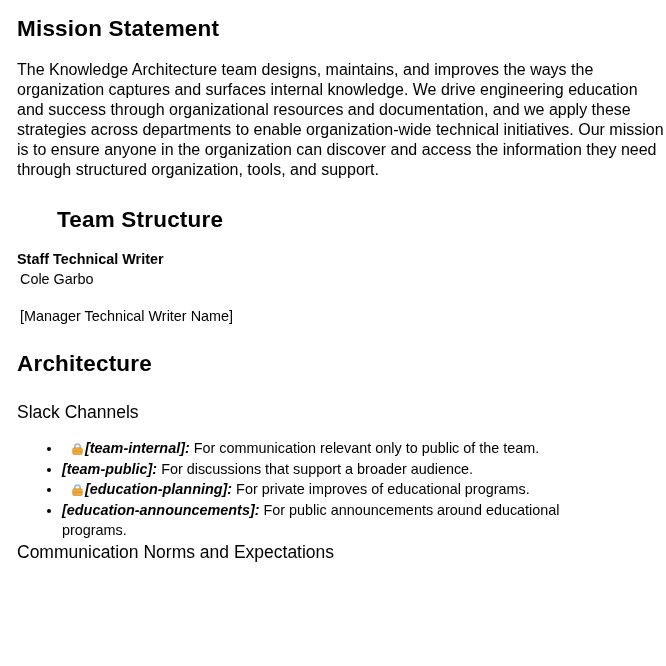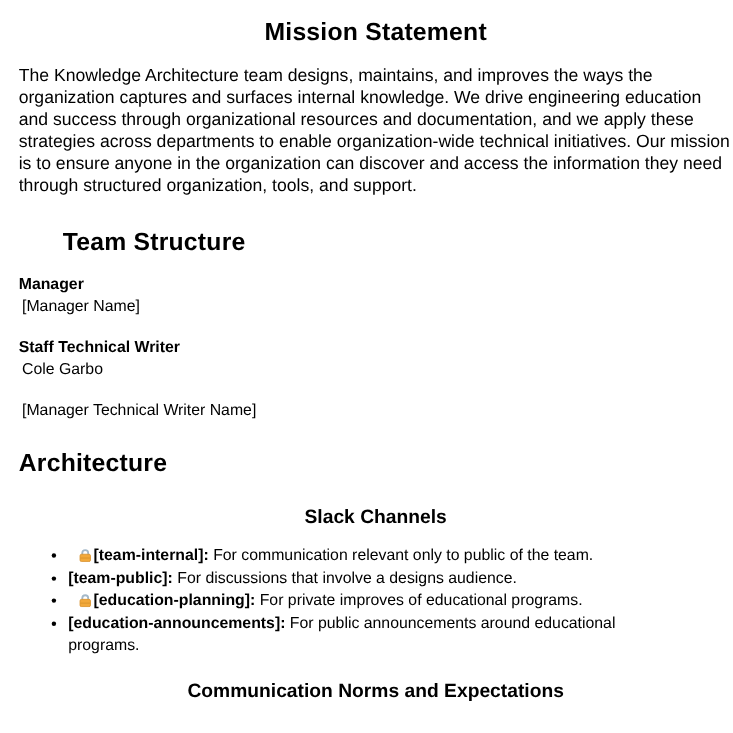--- a/index.html
+++ b/index.html
@@ -13,93 +13,88 @@
     font-family: "Liberation Sans", "DejaVu Sans", sans-serif;
     color: #000000;
     padding: 12px 0 0 17px;
   }
   .h1 {
     font-size: 22.5px;
     font-weight: 700;
     line-height: 28px;
     letter-spacing: 0.2px;
   }
-  .h1-mission { margin-top: 3px; text-align: center; }
+  .h1-mission { margin-top: 3px; }
   .mission-body {
     margin-top: 17px;
     font-size: 16px;
     line-height: 20px;
     width: 648px;
   }
   .h1-team { margin-top: 26px; margin-left: 40px; }
   .roles { margin-top: 15px; }
   .role { font-size: 14.4px; line-height: 20px; }
   .role + .role { margin-top: 17px; }
   .role-title { font-weight: 700; }
   .role-name { padding-left: 3px; }
   .h1-comm { margin-top: 24px; }
   .h3 {
     font-size: 17.5px;
-    font-weight: 700;
+    font-weight: 400;
     line-height: 22px;
-    text-align: center;
   }
   .h3-slack { margin-top: 23px; }
   ul.channels {
     margin-top: 15px;
     padding-left: 45px;
     width: 605px;
     font-size: 14.4px;
     line-height: 20.6px;
     list-style: disc outside;
   }
-  .channel-label { font-weight: 700; }
+  .channel-label { font-weight: 700; font-style: italic; }
   .lock {
     display: inline-block;
     margin: 0 1px 0 9px;
     vertical-align: -1.5px;
   }
-  .h3-norms { margin-top: 19px; }
+  .h3-norms { }
 </style>
 </head>
 <body>
 
 <div>
 
   <h1 class="h1 h1-mission">Mission Statement</h1>
 
   <p class="mission-body">The Knowledge Architecture team designs, maintains, and improves the ways the organization captures and surfaces internal knowledge. We drive engineering education and success through organizational resources and documentation, and we apply these strategies across departments to enable organization-wide technical initiatives. Our mission is to ensure anyone in the organization can discover and access the information they need through structured organization, tools, and support.</p>
 
   <h1 class="h1 h1-team">Team Structure</h1>
 
   <div class="roles">
-    <div class="role">
-      <div class="role-title">Manager</div>
-      <div class="role-name">[Manager Name]</div>
-    </div>
     <div class="role">
       <div class="role-title">Staff Technical Writer</div>
       <div class="role-name">Cole Garbo</div>
     </div>
     <div class="role">
       <div class="role-name">[Manager Technical Writer Name]</div>
     </div>
   </div>
 
   <h1 class="h1 h1-comm">Architecture</h1>
 
   <h3 class="h3 h3-slack">Slack Channels</h3>
 
   <ul class="channels">
     <li><svg class="lock" width="13" height="13" viewBox="0 0 14 14">
           <path d="M4.1 7.4 V5.2 a2.9 2.9 0 0 1 5.8 0 V7.4" fill="none" stroke="#A3B8C9" stroke-width="1.8"></path>
           <rect x="1.9" y="6.3" width="10.2" height="7.2" rx="1.5" fill="#F2A93B" stroke="#D8922E" stroke-width="0.8"></rect>
           <rect x="1.9" y="9.4" width="10.2" height="1.3" fill="#E09A31"></rect>
         </svg><span class="channel-label">[team-internal]:</span> <span class="channel-desc">For communication relevant only to public of the team.</span></li>
-    <li><span class="channel-label">[team-public]:</span> <span class="channel-desc">For discussions that involve a designs audience.</span></li>
+    <li><span class="channel-label">[team-public]:</span> <span class="channel-desc">For discussions that support a broader audience.</span></li>
     <li><svg class="lock" width="13" height="13" viewBox="0 0 14 14">
           <path d="M4.1 7.4 V5.2 a2.9 2.9 0 0 1 5.8 0 V7.4" fill="none" stroke="#A3B8C9" stroke-width="1.8"></path>
           <rect x="1.9" y="6.3" width="10.2" height="7.2" rx="1.5" fill="#F2A93B" stroke="#D8922E" stroke-width="0.8"></rect>
           <rect x="1.9" y="9.4" width="10.2" height="1.3" fill="#E09A31"></rect>
         </svg><span class="channel-label">[education-planning]:</span> <span class="channel-desc">For private improves of educational programs.</span></li>
     <li><span class="channel-label">[education-announcements]:</span> <span class="channel-desc">For public announcements around educational programs.</span></li>
   </ul>
 
   <h3 class="h3 h3-norms">Communication Norms and Expectations</h3>
 

